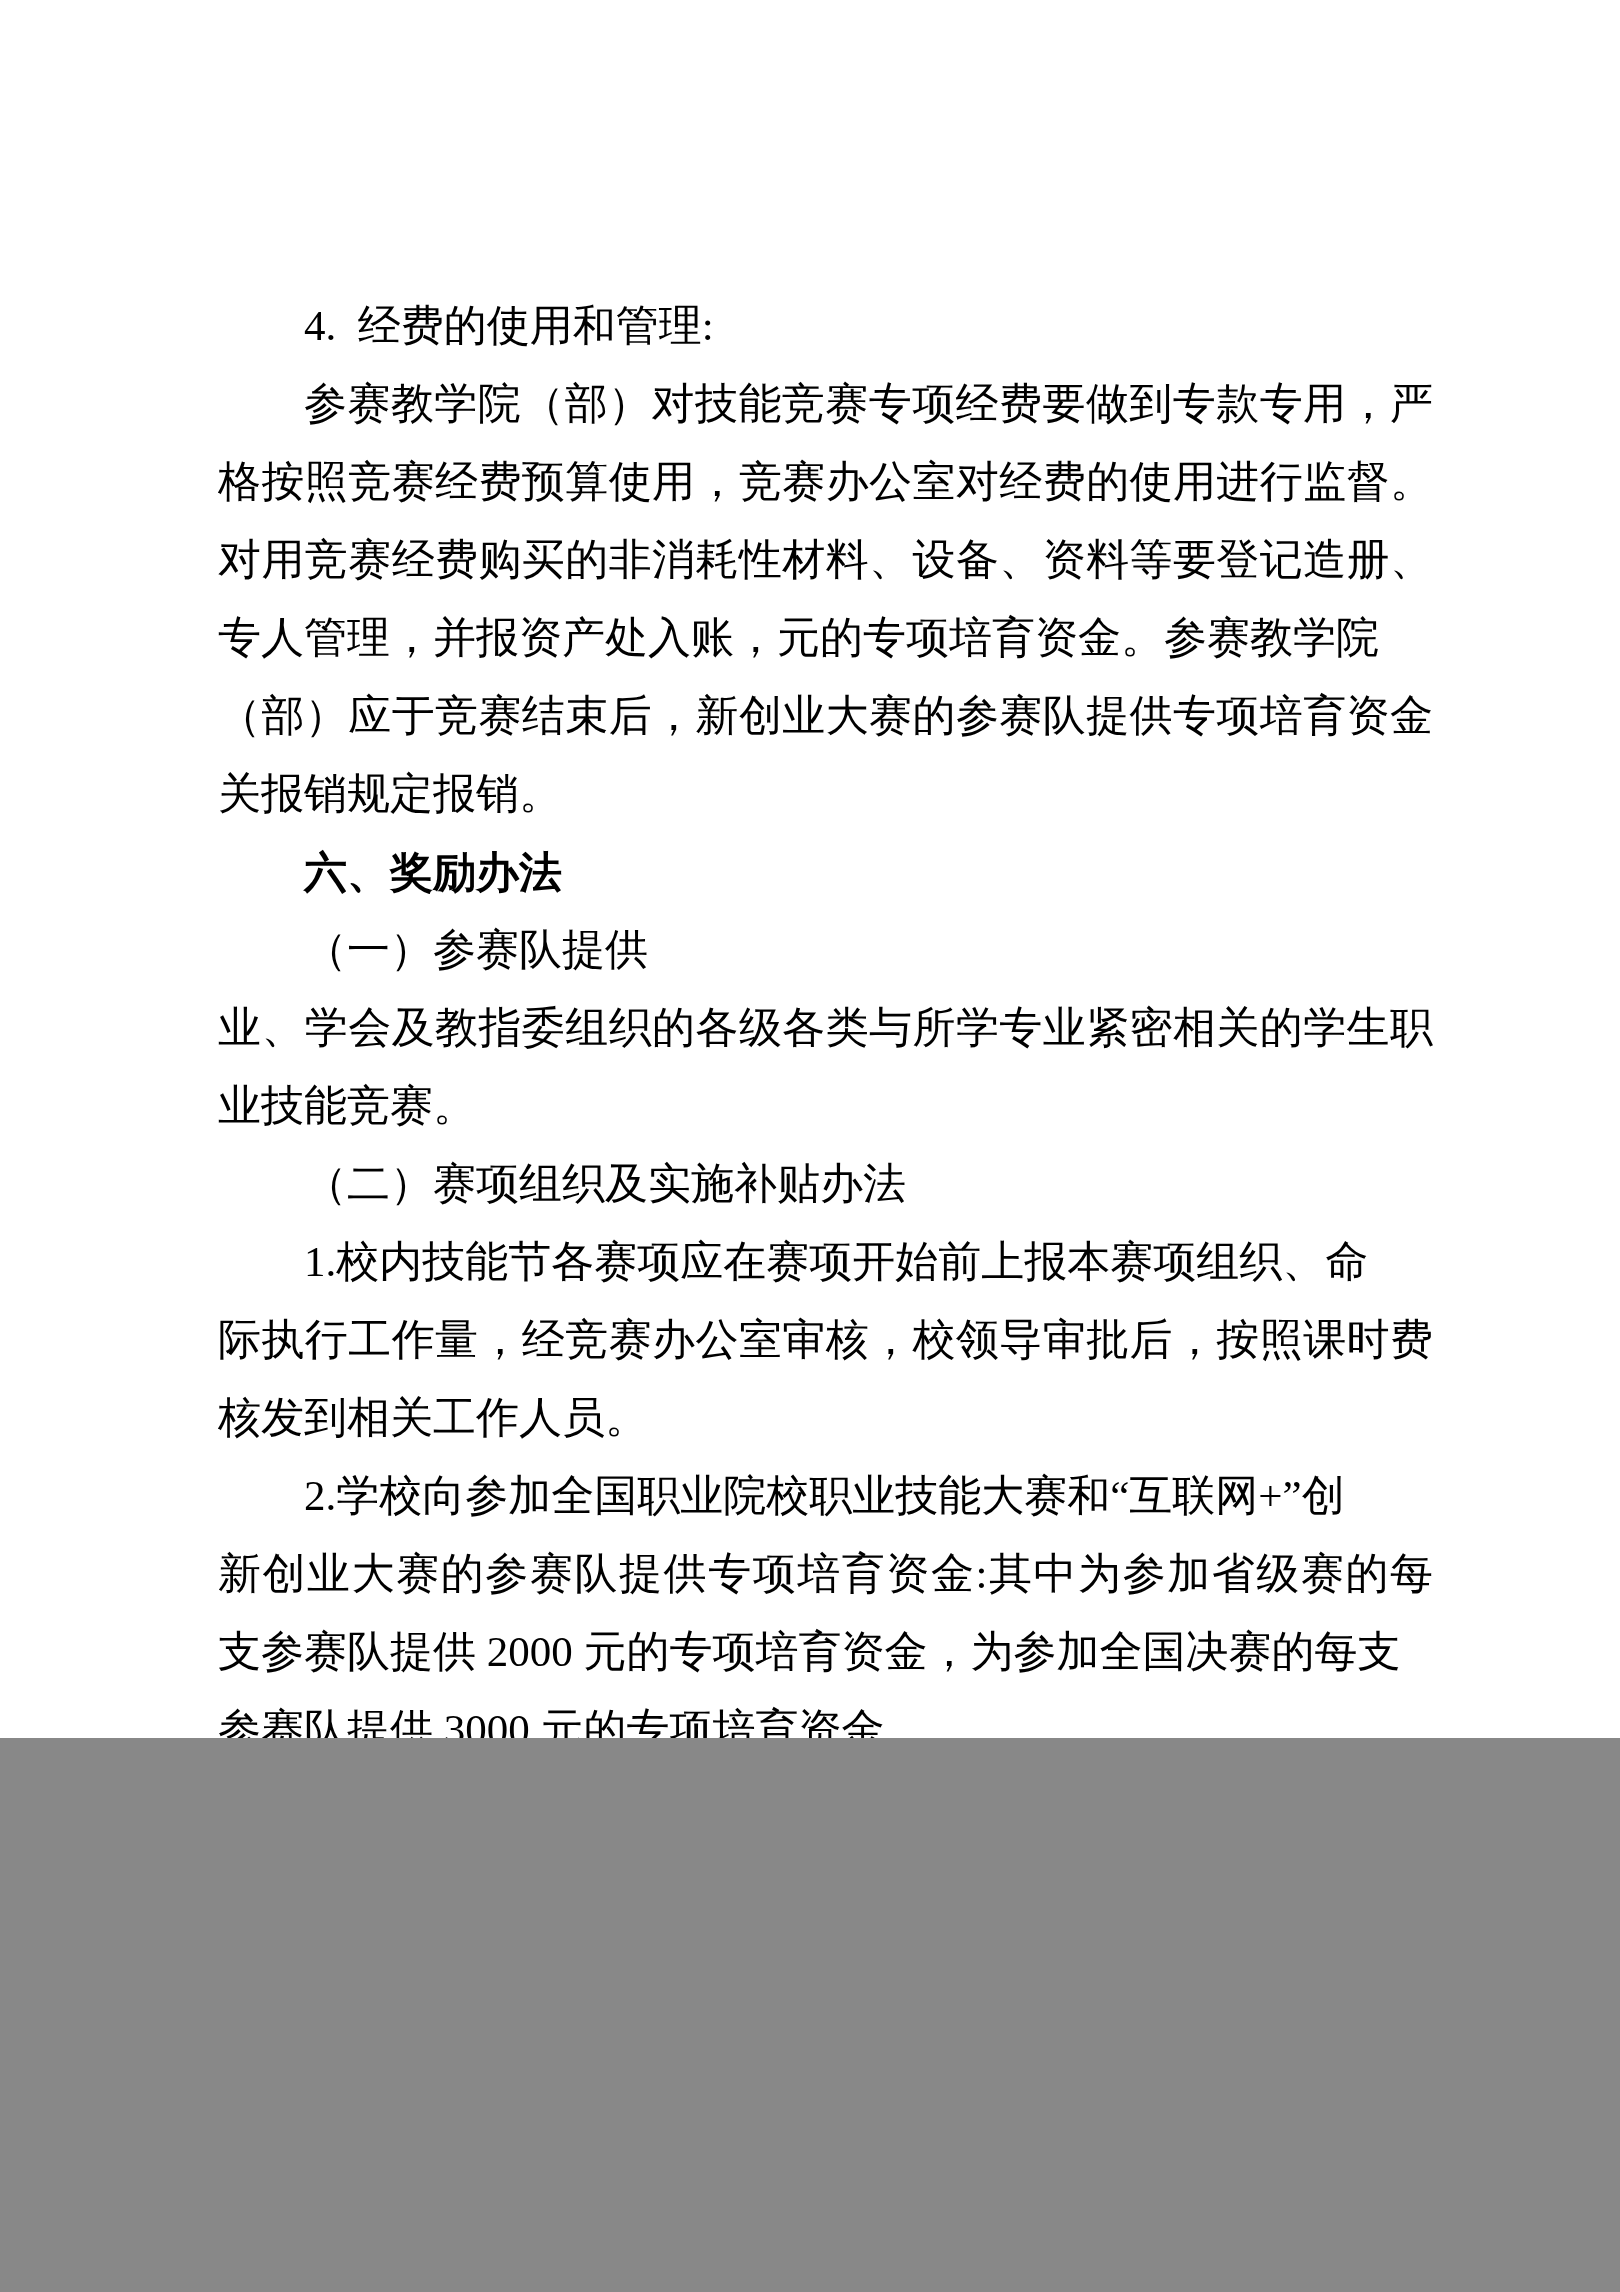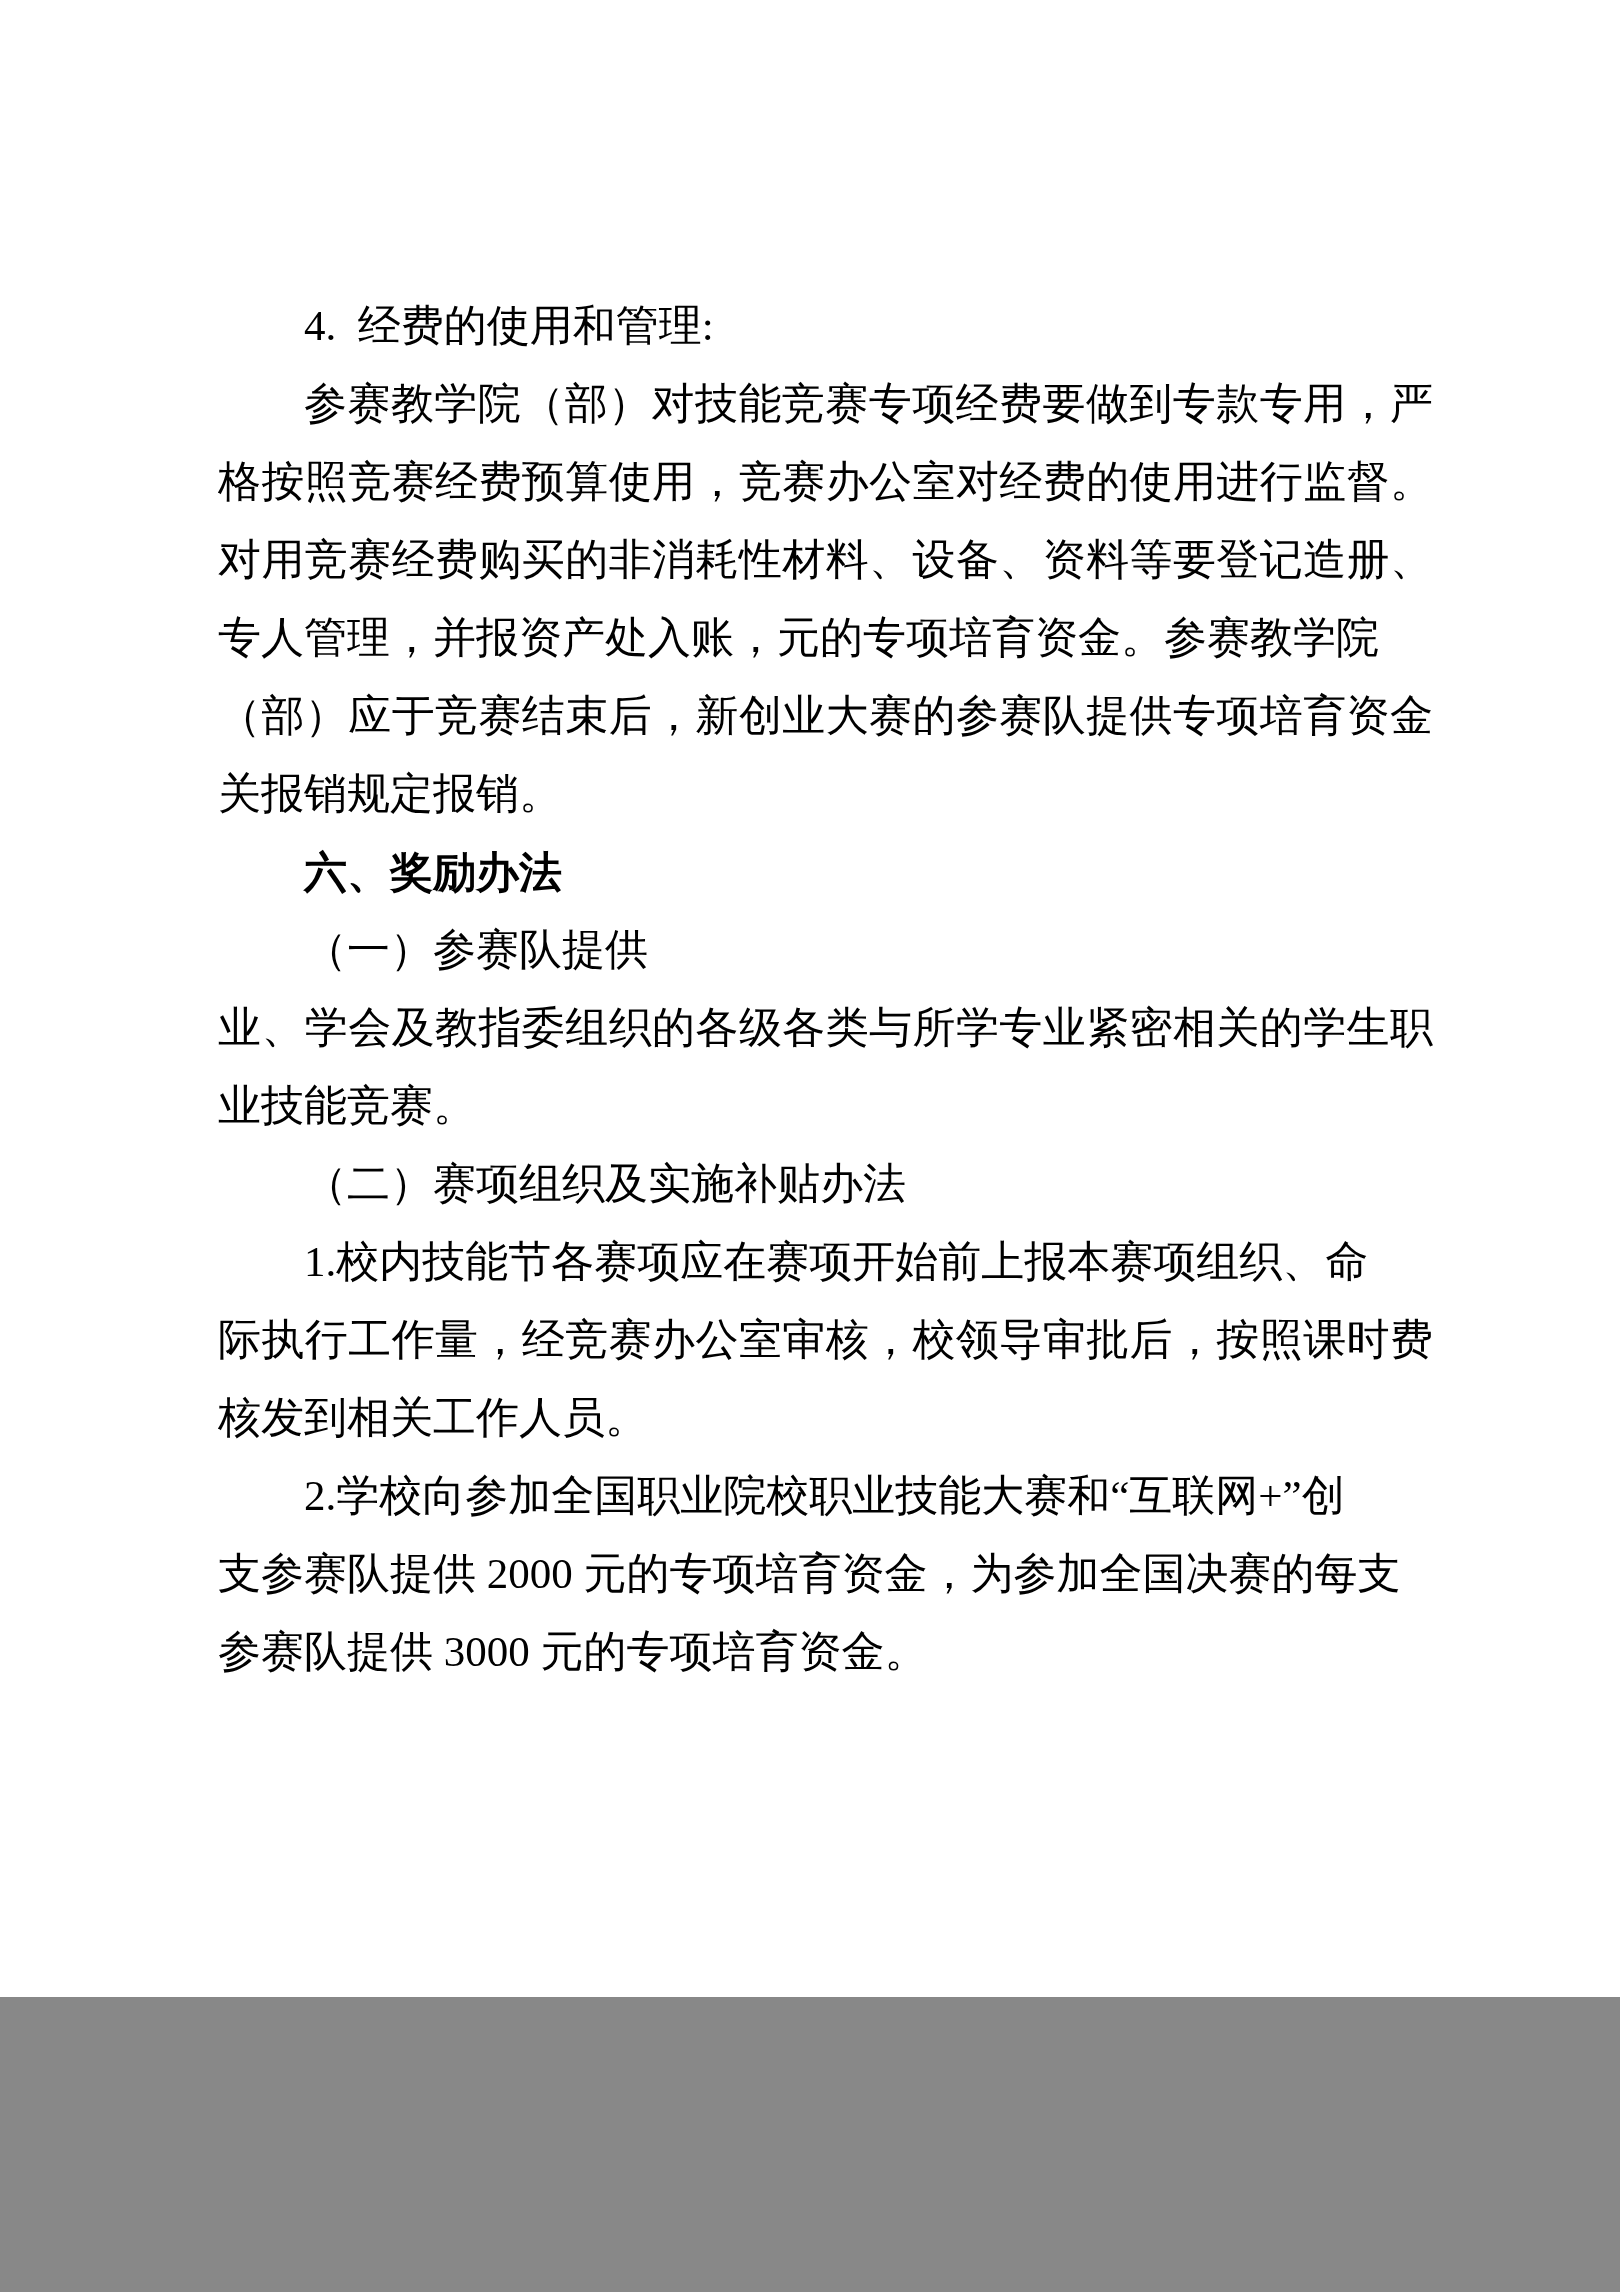--- a/index.html
+++ b/index.html
@@ -1,18 +1,18 @@
 <!DOCTYPE html>
 <html><head>
 <meta charset="utf-8">
 <style>
   html,body { margin:0; padding:0; background:#888; }
   .page {
     position:relative;
-    width:1620px; height:1997px;
+    width:1620px; height:1738px;
     margin:0 auto;
     background:#ffffff;
     color:#000000;
     font-family:"Liberation Serif","DejaVu Serif",serif;
     overflow:hidden;
   }
   .content {
     position:absolute;
     left:218px; top:287px;
     width:1215px;
@@ -56,18 +56,19 @@
       <div class="line">关报销规定报销。</div>
       <div class="line heading indent">六、奖励办法</div>
       <div class="line indent">（一）参赛队提供</div>
       <div class="line fill">业、学会及教指委组织的各级各类与所学专业紧密相关的学生职</div>
       <div class="line">业技能竞赛。</div>
       <div class="line indent">（二）赛项组织及实施补贴办法</div>
       <div class="line indent">1.校内技能节各赛项应在赛项开始前上报本赛项组织、命</div>
       <div class="line fill">际执行工作量，经竞赛办公室审核，校领导审批后，按照课时费</div>
       <div class="line">核发到相关工作人员。</div>
       <div class="line indent">2.学校向参加全国职业院校职业技能大赛和“互联网+”创</div>
+      <div class="line fill">新创业大赛的参赛队提供专项培育资金:其中为参加省级赛的每</div>
       <div class="line">支参赛队提供 2000 元的专项培育资金，为参加全国决赛的每支</div>
       <div class="line">参赛队提供 3000 元的专项培育资金。</div>
     </main>
   <div class="page-number">-5-</div>
 </div>
 
 
 </body></html>

